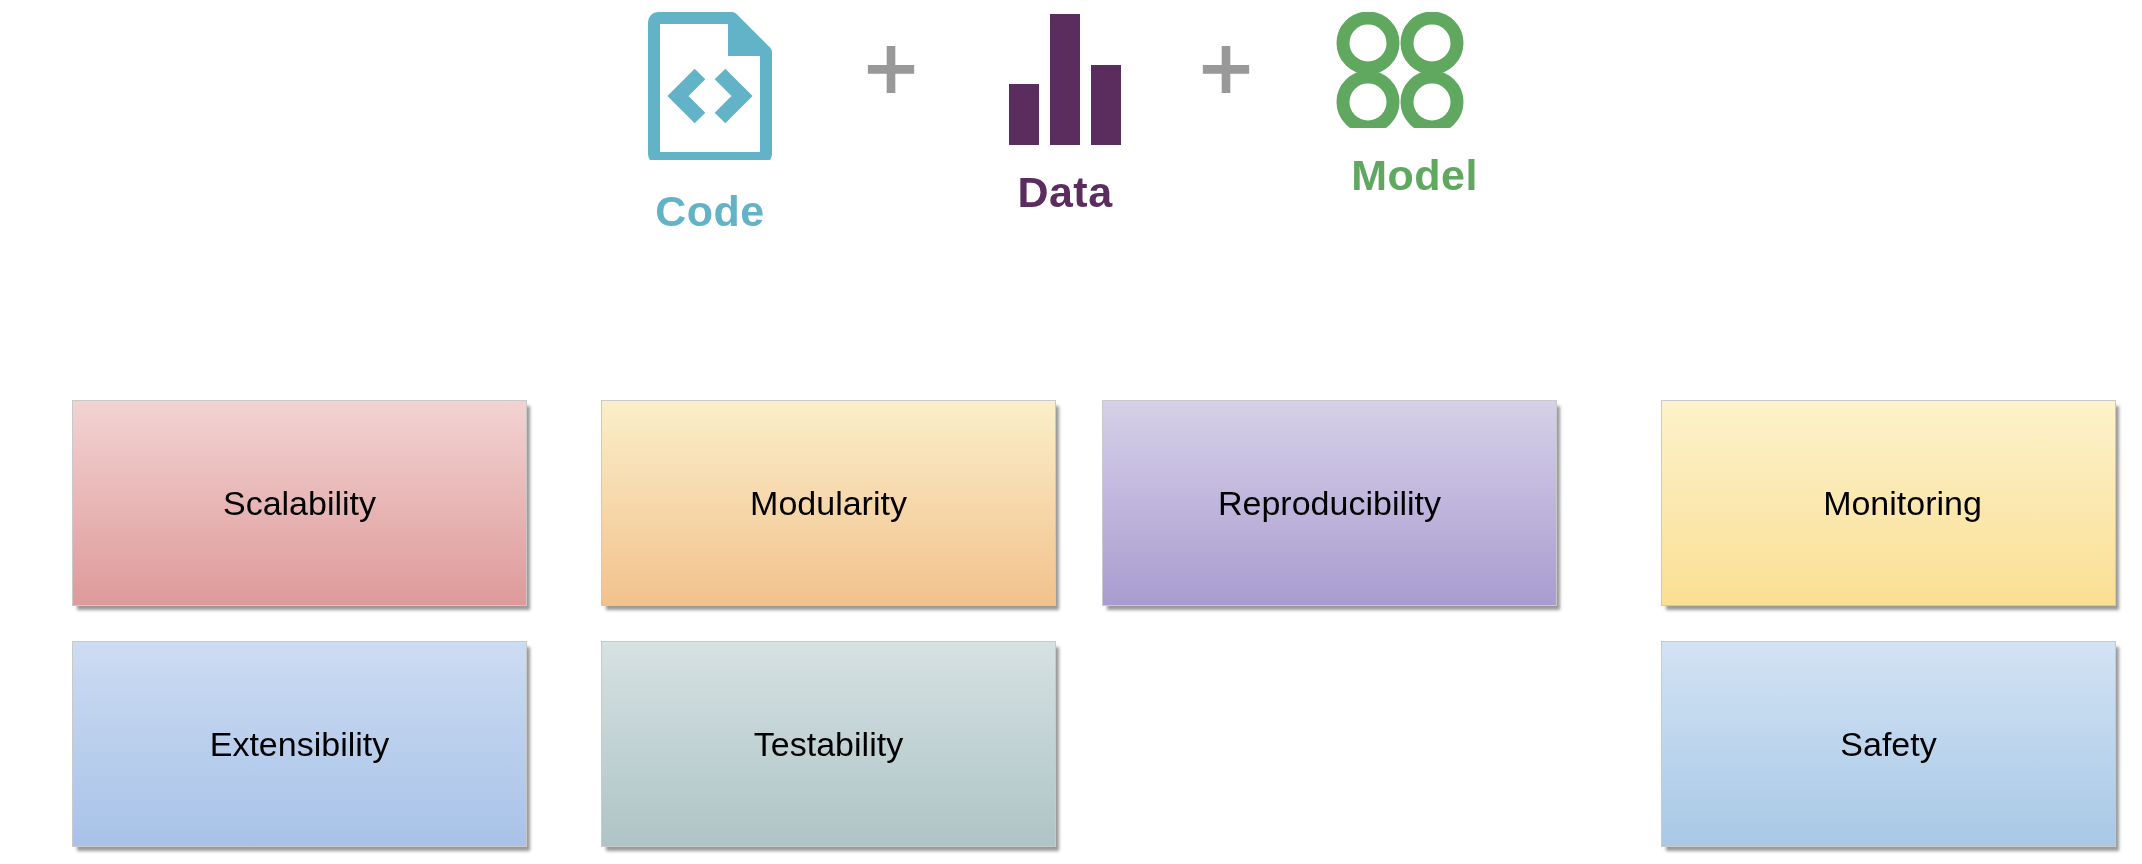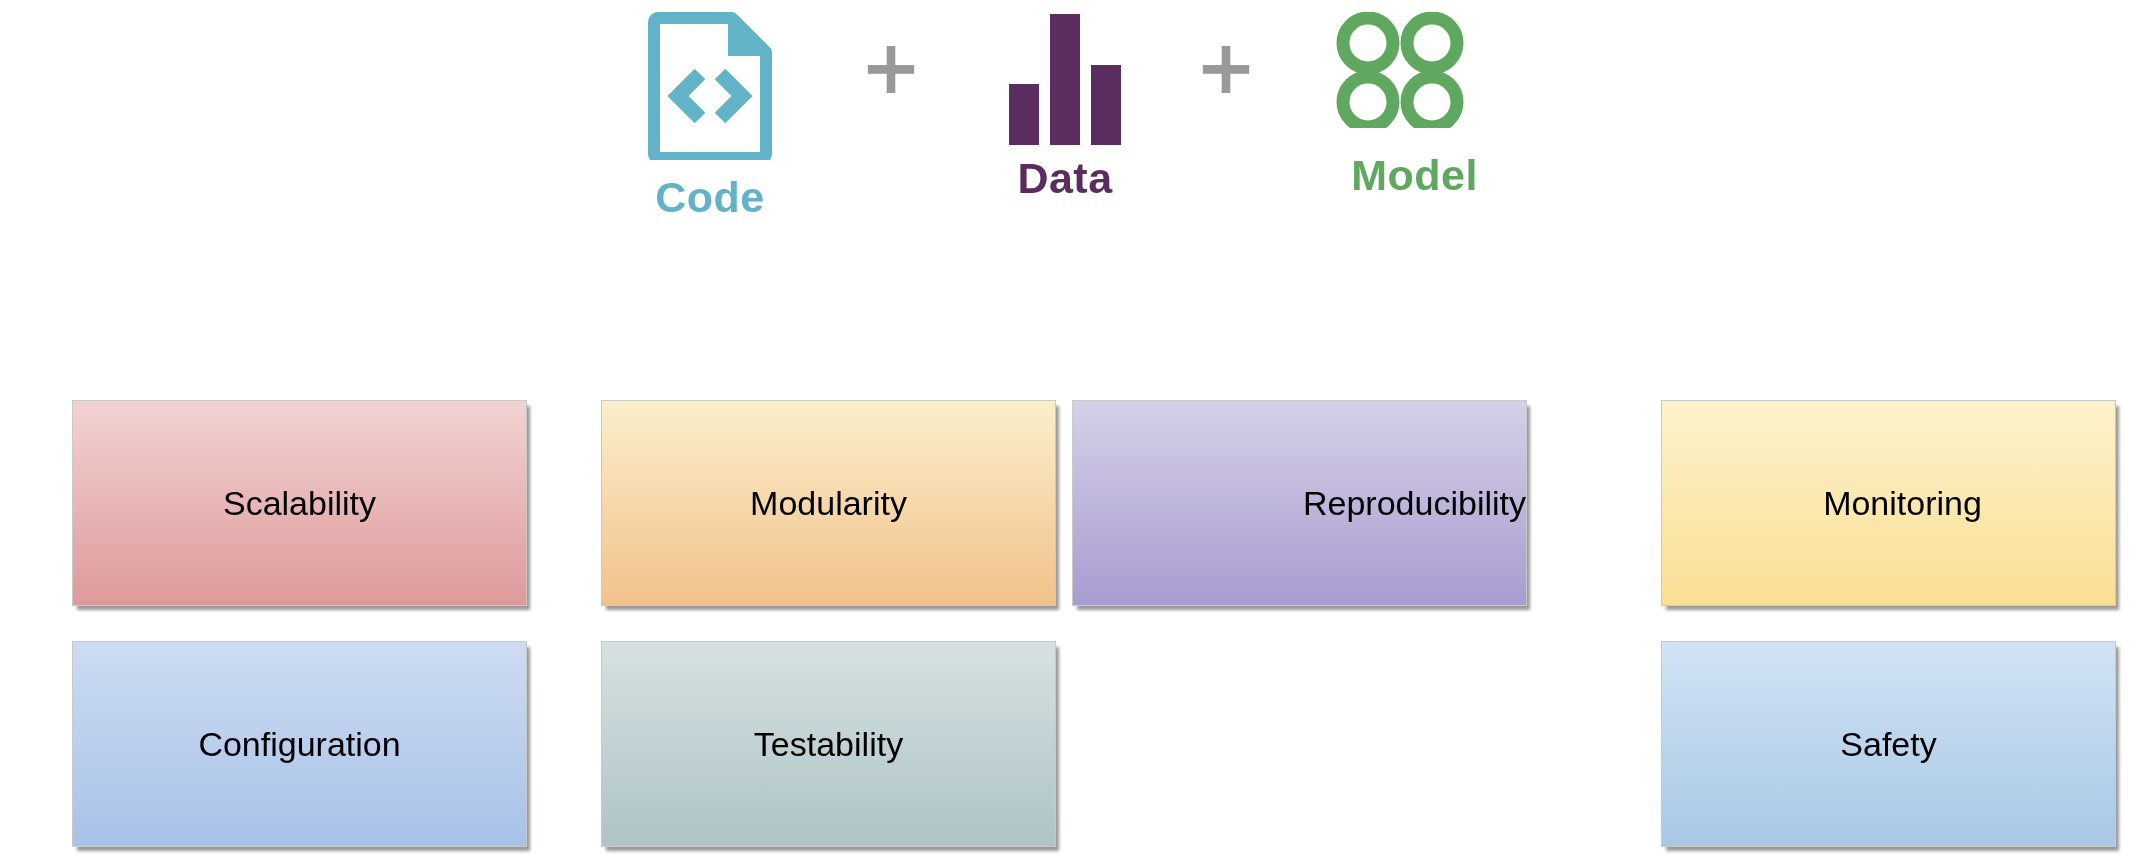--- a/index.html
+++ b/index.html
@@ -44,29 +44,29 @@
     line-height: 1;
     white-space: nowrap;
   }
 
   
   #pillar-code {
     left: 560px;
     top: 12px;
     width: 300px;
   }
-  #pillar-code .pillar-label { color: #63b3c8; margin-top: 12px; }
+  #pillar-code .pillar-label { color: #63b3c8; margin-top: 26px; }
 
   
   #pillar-data {
     left: 920px;
     top: 12px;
     width: 290px;
   }
-  #pillar-data .pillar-label { color: #5b2d5f; margin-top: 8px; }
+  #pillar-data .pillar-label { color: #5b2d5f; margin-top: 22px; }
 
   
   #pillar-model {
     left: 1250px;
     top: 12px;
     width: 300px;
   }
   #pillar-model .pillar-label { color: #60a860; margin-top: 22px; margin-left: 29px; }
 
   
@@ -106,21 +106,21 @@
     font-size: 34px;
     color: #000000;
     line-height: 1;
     text-align: center;
     white-space: nowrap;
   }
 
   
   .col-0 { left: 72px; }
   .col-1 { left: 601px; }
-  .col-2 { left: 1072px; justify-content: flex-end; }
+  .col-2 { left: 1102px; }
   .col-3 { left: 1661px; }
   
   .row-0 { top: 4px; }
   .row-1 { top: 245px; }
 </style>
 </head>
 <body>
 
 <div id="pillars-row">
 
@@ -174,21 +174,21 @@
     <span class="attr-label">Modularity</span>
   </div>
   <div class="attr-box col-2 row-0" style="background: linear-gradient(rgb(214, 208, 232) 0%, rgb(169, 156, 208) 100%);">
     <span class="attr-label">Reproducibility</span>
   </div>
   <div class="attr-box col-3 row-0" style="background: linear-gradient(rgb(253, 242, 204) 0%, rgb(250, 223, 147) 100%); padding-left: 28px;">
     <span class="attr-label">Monitoring</span>
   </div>
 
   <div class="attr-box col-0 row-1" style="background: linear-gradient(rgb(204, 220, 242) 0%, rgb(168, 194, 232) 100%);">
-    <span class="attr-label">Configuration</span>
+    <span class="attr-label">Extensibility</span>
   </div>
   <div class="attr-box col-1 row-1" style="background: linear-gradient(rgb(214, 225, 226) 0%, rgb(174, 196, 198) 100%);">
     <span class="attr-label">Testability</span>
   </div>
   <div class="attr-box col-3 row-1" style="background: linear-gradient(rgb(210, 227, 244) 0%, rgb(168, 200, 230) 100%);">
     <span class="attr-label">Safety</span>
   </div>
 
 </div>
 

